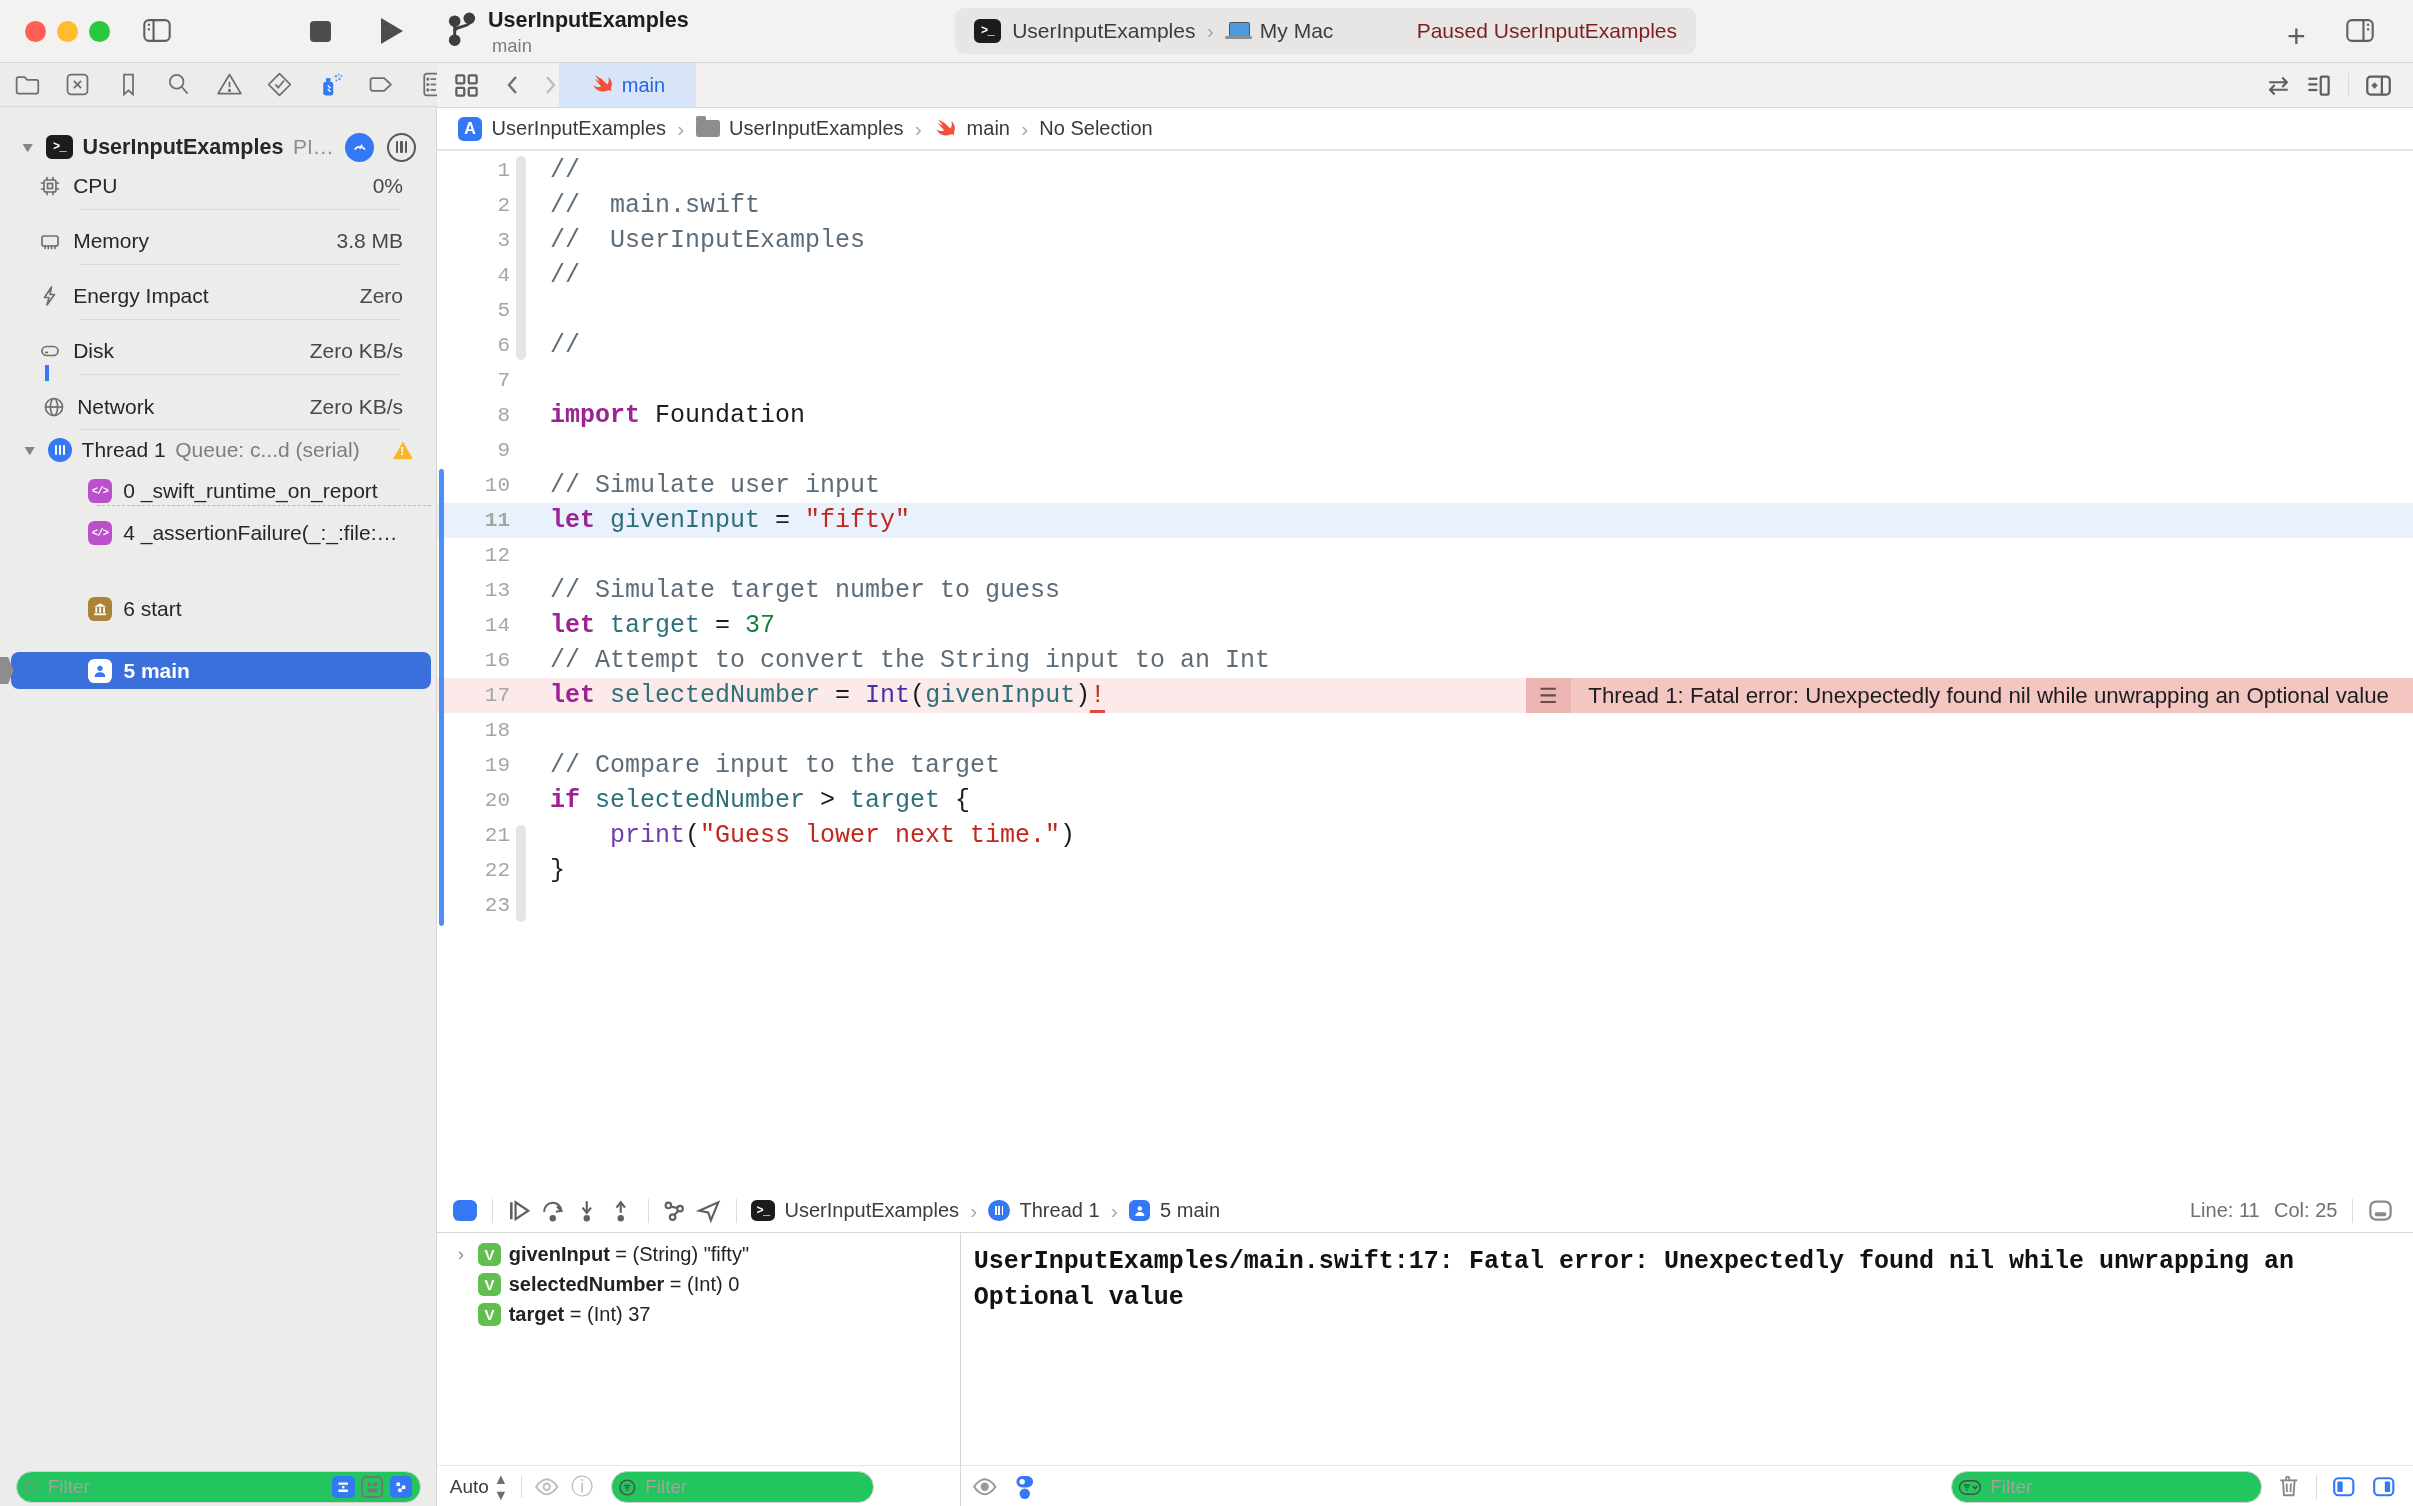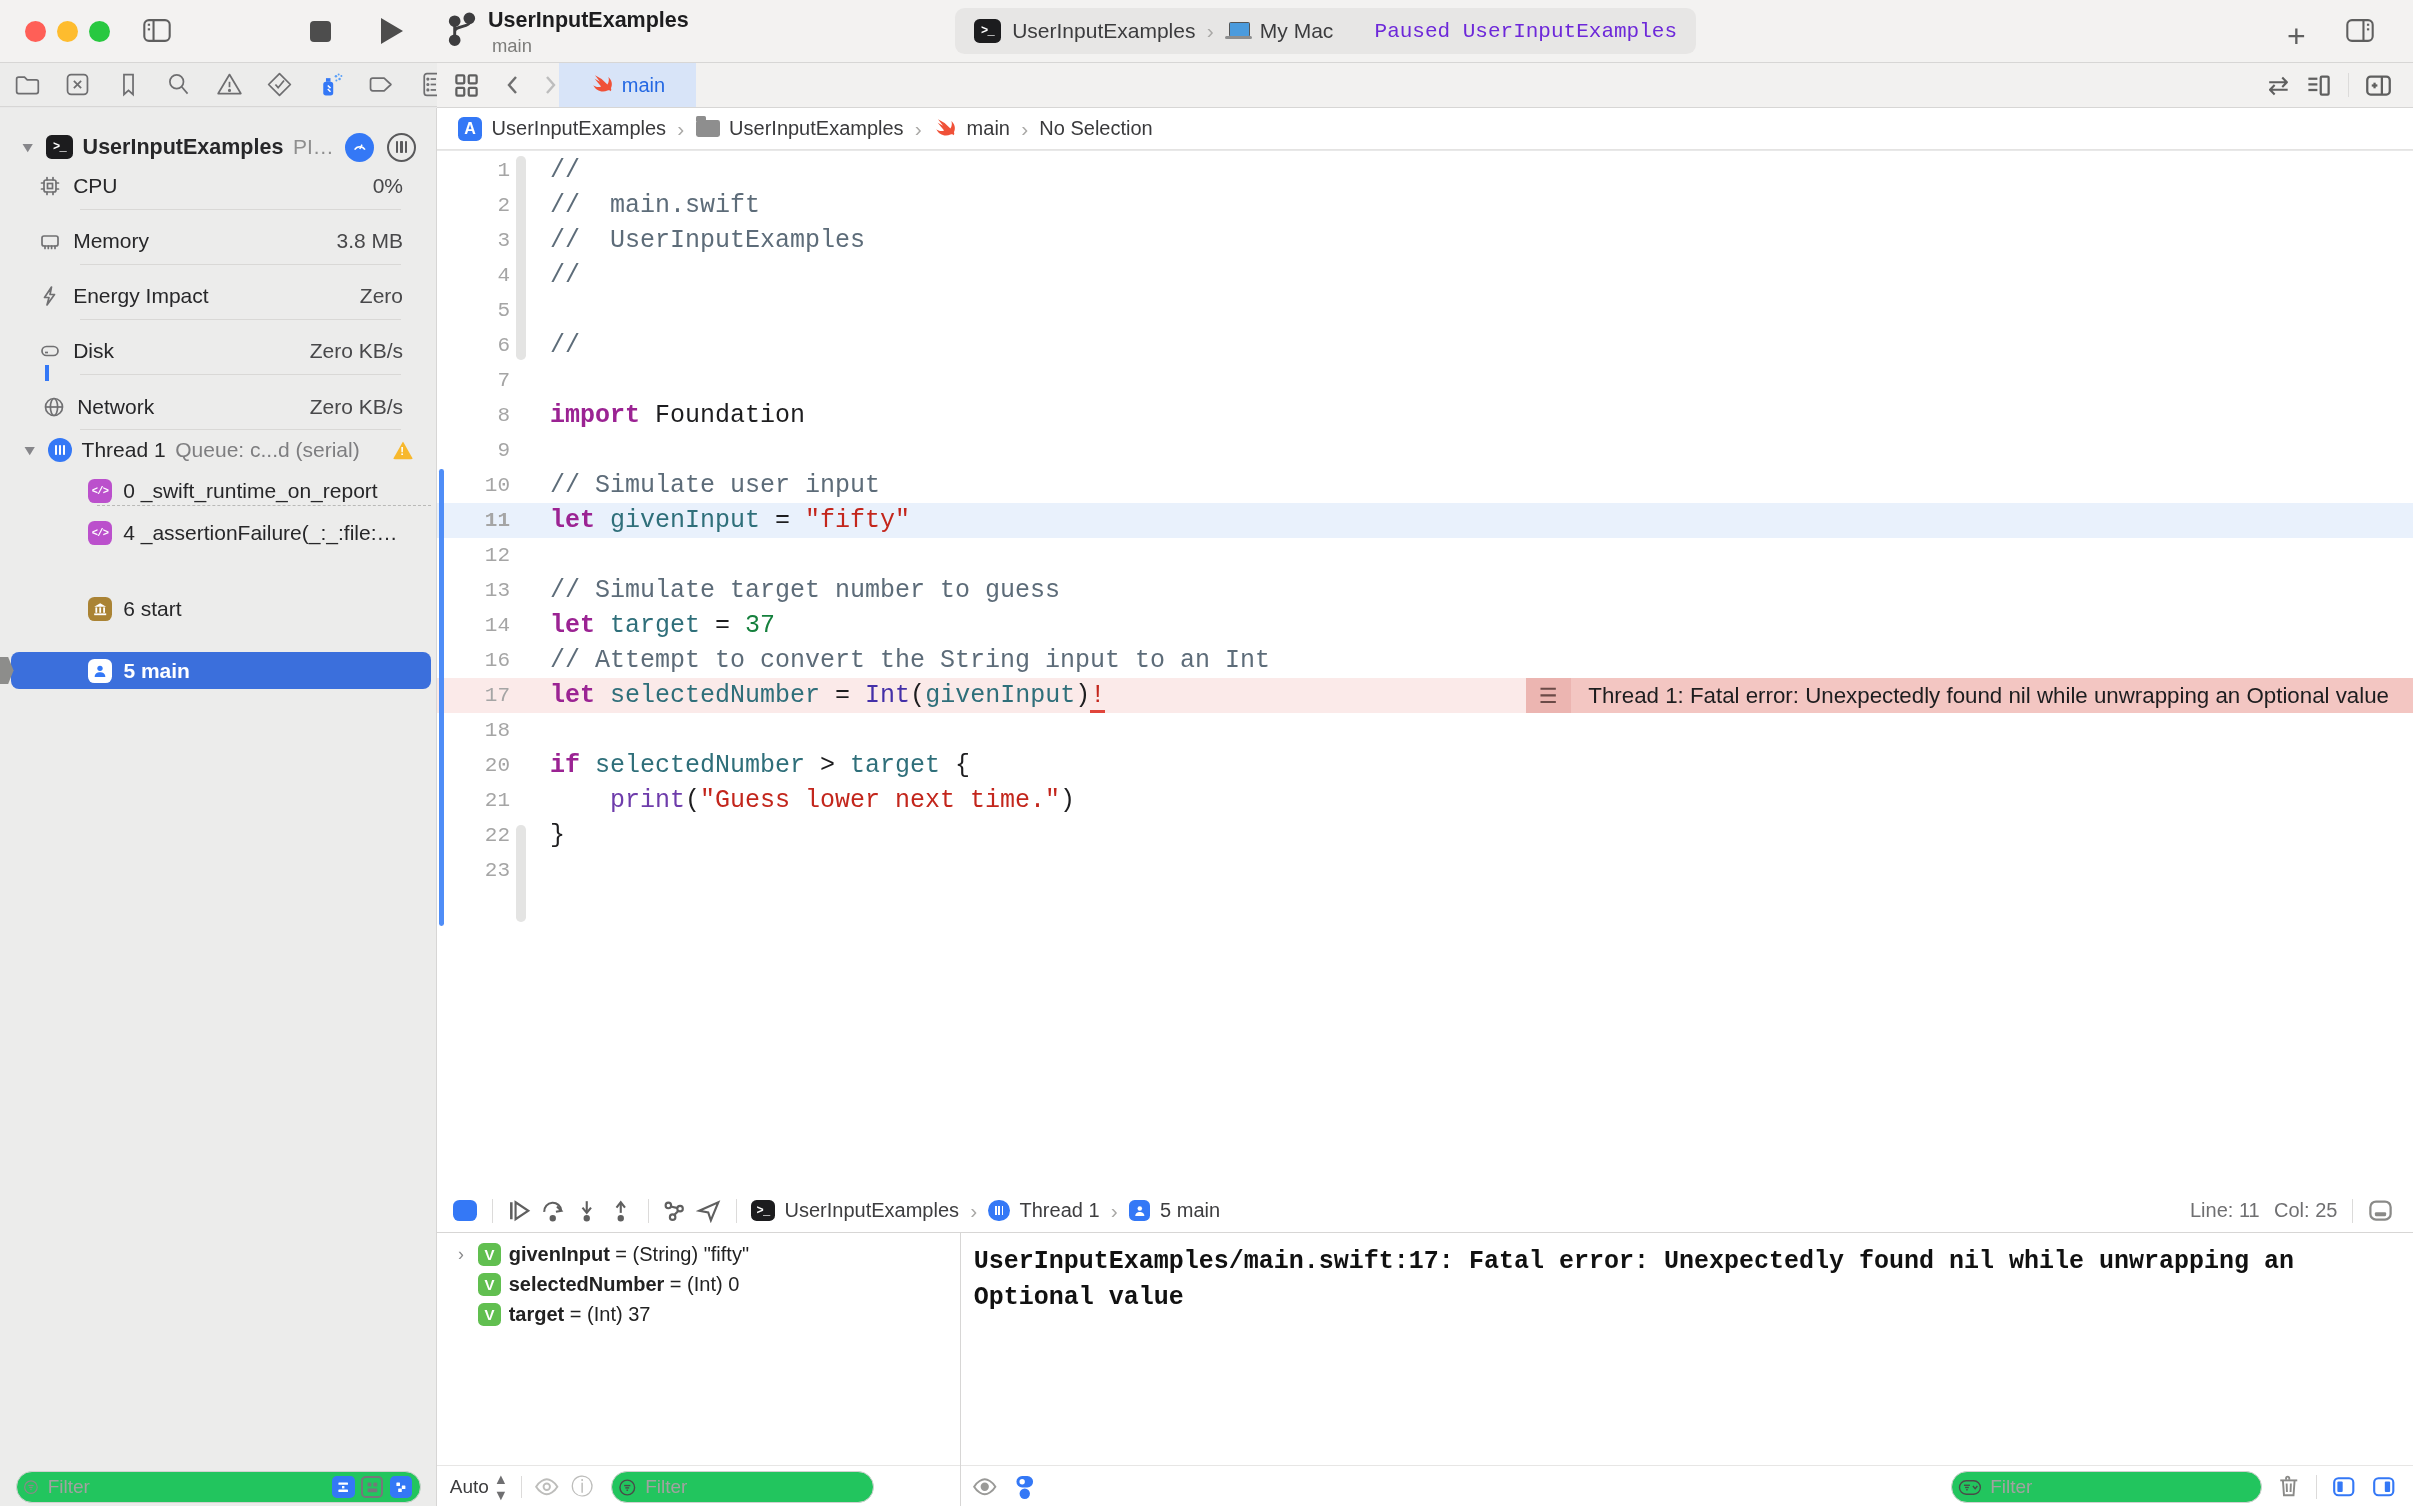--- a/index.html
+++ b/index.html
@@ -14,21 +14,21 @@
   #stop-btn{left:310px;top:21px;width:21px;height:21px;background:#4d4d4d;border-radius:4px;}
   #run-btn{left:381px;top:17.6px;width:0;height:0;border-left:22.3px solid #4d4d4d;border-top:13.6px solid transparent;border-bottom:13.6px solid transparent;}
   #proj-title{left:488px;top:8px;font-size:21.5px;font-weight:bold;color:#1d1d1f;}
   #proj-branch{left:492px;top:35px;font-size:18.4px;color:#7c7c7a;}
   #activity-pill{left:955px;top:8px;width:741px;height:46px;background:#e7e6e5;border-radius:9.6px;display:flex;align-items:center;padding:0 19px;box-sizing:border-box;font-size:21px;color:#3c3c3e;}
   .term-badge{display:inline-flex;align-items:center;justify-content:center;background:#1c1c1e;color:#fff;border-radius:5.6px;width:27px;height:24px;font-size:12px;font-weight:bold;font-family:"Liberation Mono",monospace;letter-spacing:-0.8px;}
   .crumb-sep{color:#a9a8a6;font-size:21px;margin:0 11.2px;}
   .laptop-ic{display:inline-block;width:27px;height:19px;position:relative;margin-right:8px;}
   .laptop-ic .scr{position:absolute;left:4px;top:0;width:19px;height:13.6px;background:#4b9bdd;border:1.6px solid #555;border-radius:1.6px;}
   .laptop-ic .base{position:absolute;left:0;top:14.4px;width:27px;height:3.2px;background:#8e8e8e;border-radius:1.6px;}
-  #status-text{margin-left:auto;color:#6d28d9;font-family:Liberation Mono, monospace;}
+  #status-text{margin-left:auto;color:#7f1d1d;}
   
   #navstrip{left:0;top:63px;width:437px;height:44px;background:#ececeb;border-bottom:0.8px solid #d7d6d5;display:flex;align-items:center;gap:21.5px;padding-left:12.8px;box-sizing:border-box;}
   #navstrip svg{display:block;}
   
   #tabbar{left:437px;top:63px;width:1976px;height:44px;background:#f2f1f0;border-bottom:0.8px solid #d7d6d5;display:flex;align-items:center;}
   #tab-main{position:absolute;left:122px;top:0;width:137px;height:44px;background:#d8e4f8;display:flex;align-items:center;justify-content:center;gap:8px;font-size:20px;color:#2468e3;}
   .tb-right{position:absolute;top:0;height:44px;display:flex;align-items:center;gap:16px;right:21px;color:#5f5f5f;}
   
   #crumbbar{left:437px;top:108px;width:1976px;height:42px;background:#fff;border-bottom:0.8px solid #e4e3e2;display:flex;align-items:center;font-size:20px;color:#3a3a3c;padding-left:21px;box-sizing:border-box;}
   .appicon{width:24px;height:24px;border-radius:5.6px;background:#3478f6;color:#fff;font-size:16px;font-weight:bold;display:inline-flex;align-items:center;justify-content:center;margin-right:9.6px;}
@@ -287,20 +287,21 @@
       <div class="code-line"><span class="ln">8</span><span class="gap"></span><span class="cseg kw">import</span><span class="cseg pl"> Foundation</span></div>
       <div class="code-line"><span class="ln">9</span><span class="gap"></span></div>
       <div class="code-line"><span class="ln">10</span><span class="gap"></span><span class="cseg cm">// Simulate user input</span></div>
       <div class="code-line hl-blue"><span class="ln ln-cur">11</span><span class="gap"></span><span class="cseg kw">let</span><span class="cseg pl"> </span><span class="cseg v">givenInput</span><span class="cseg pl"> = </span><span class="cseg str">"fifty"</span></div>
       <div class="code-line"><span class="ln">12</span><span class="gap"></span></div>
       <div class="code-line"><span class="ln">13</span><span class="gap"></span><span class="cseg cm">// Simulate target number to guess</span></div>
       <div class="code-line"><span class="ln">14</span><span class="gap"></span><span class="cseg kw">let</span><span class="cseg pl"> </span><span class="cseg v">target</span><span class="cseg pl"> = </span><span class="cseg num">37</span></div>
       <div class="code-line"><span class="ln">16</span><span class="gap"></span><span class="cseg cm">// Attempt to convert the String input to an Int</span></div>
       <div class="code-line hl-red"><span class="ln">17</span><span class="gap"></span><span class="cseg kw">let</span><span class="cseg pl"> </span><span class="cseg v">selectedNumber</span><span class="cseg pl"> = </span><span class="cseg type">Int</span><span class="cseg pl">(</span><span class="cseg v">givenInput</span><span class="cseg pl">)</span><span class="cseg bang">!</span><div class="annotation"><span class="ann-icon">☰</span><span class="ann-label">Thread 1: Fatal error: Unexpectedly found nil while unwrapping an Optional value</span></div></div>
       <div class="code-line"><span class="ln">18</span><span class="gap"></span></div>
+      <div class="code-line"><span class="ln">19</span><span class="gap"></span><span class="cseg cm">// Compare input to the target</span></div>
       <div class="code-line"><span class="ln">20</span><span class="gap"></span><span class="cseg kw">if</span><span class="cseg pl"> </span><span class="cseg v">selectedNumber</span><span class="cseg pl"> &gt; </span><span class="cseg v">target</span><span class="cseg pl"> {</span></div>
       <div class="code-line"><span class="ln">21</span><span class="gap"></span><span class="cseg pl">    </span><span class="cseg fn">print</span><span class="cseg pl">(</span><span class="cseg str">"Guess lower next time."</span><span class="cseg pl">)</span></div>
       <div class="code-line"><span class="ln">22</span><span class="gap"></span><span class="cseg pl">}</span></div>
       <div class="code-line"><span class="ln">23</span><span class="gap"></span></div>
     </div>
 </div>
 <div id="change-bar" class="abs"></div>
 <div class="gutter-pill abs" style="top:156px;height:204px;"></div>
 <div class="gutter-pill abs" style="top:825px;height:97px;"></div>
 

